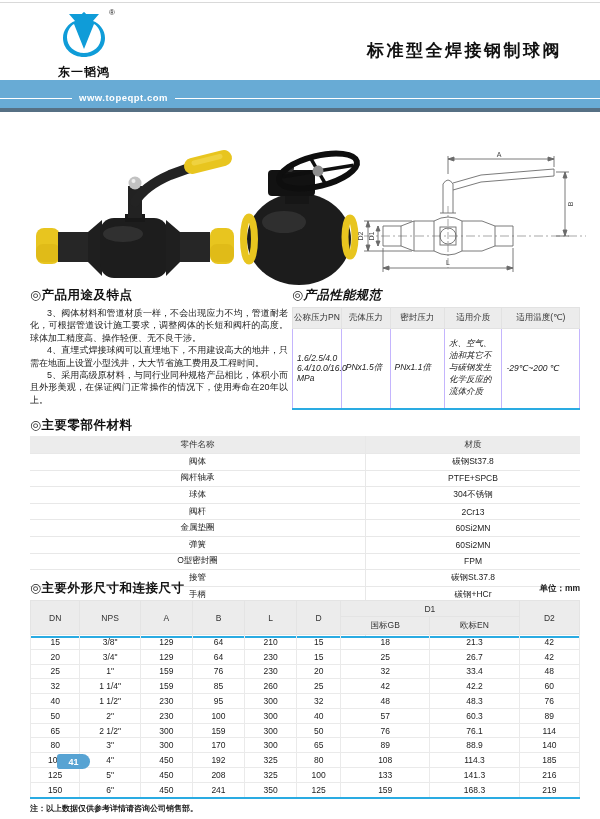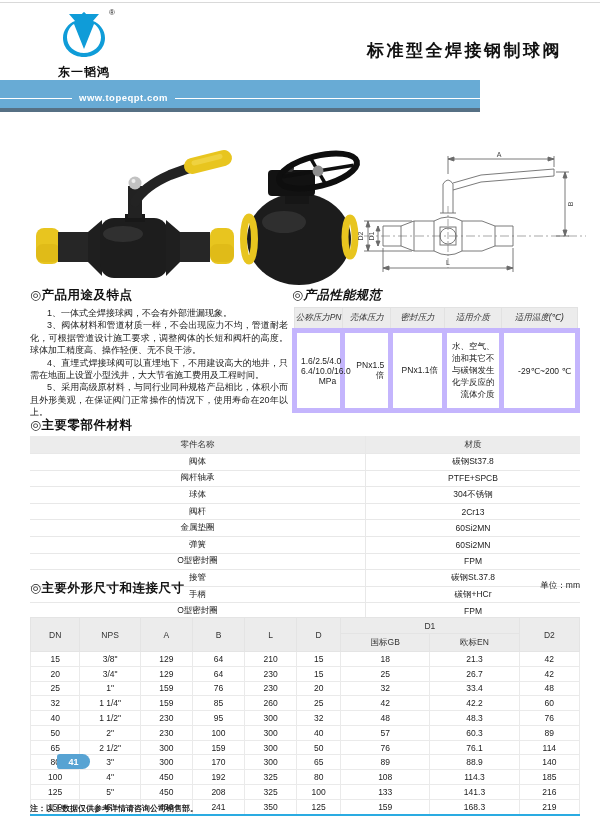--- a/index.html
+++ b/index.html
@@ -12,21 +12,21 @@
   .top-hairline { position:absolute; top:2px; left:0; width:100%; height:1px; background:#d9d9d9; }
 
   
   .logo-wrap { position:absolute; left:52px; top:11px; width:64px; text-align:center; }
   .logo-mark { position:relative; display:inline-block; }
   .reg-mark { position:absolute; right:-8px; top:-3px; font-size:8px; color:#222; }
   .logo-text { margin-top:1px; font-size:12px; font-weight:bold; letter-spacing:1px; color:#0d0d0d; white-space:nowrap; }
   .page-title { position:absolute; top:39px; right:38px; font-size:17px; font-weight:bold; letter-spacing:2.5px; color:#111; white-space:nowrap; }
 
   
-  .blue-bar { position:absolute; top:80px; left:0; width:480px; height:32px;
+  .blue-bar { position:absolute; top:80px; left:0; width:600px; height:32px;
     background:var(--bar-blue,#68abd5); border-bottom:4px solid var(--bar-edge,#567084); }
   .bar-rule { position:absolute; top:18px; left:0; right:0; height:1px; background:#fff; }
   .bar-site { position:absolute; top:12px; left:72px; background:var(--bar-blue,#68abd5);
     padding:0 7px; font-size:9.5px; font-weight:bold; color:#fff; letter-spacing:.5px; }
 
   
   .img-strip svg { position:absolute; }
   .svg-lever { left:28px; top:140px; }
   .svg-gear  { left:238px; top:138px; }
   .svg-draw  { left:356px; top:150px; }
@@ -38,38 +38,38 @@
   .features { position:absolute; left:30px; top:287px; width:258px; }
   .features .sec-title { margin-bottom:3px; }
   .features p { font-size:9px; line-height:12.4px; text-align:justify; text-indent:1.9em; color:#222; }
 
   
   .performance { position:absolute; left:292px; top:287px; width:288px; }
   .performance .sec-title { margin-bottom:3px;font-style:italic; }
   .perf-table { width:100%; border-collapse:collapse; font-size:8.5px; table-layout:fixed;
     border-bottom:2px solid var(--accent-blue,#2aabe2); }
   .perf-table th { background:var(--table-header-bg,#ececec); font-weight:normal; color:#333;
-    padding:4px 0; border:1px solid #e2e2e2;font-style:italic; }
-  .perf-table td { border:5px solid #c4b5fd; text-align:right; vertical-align:middle;
-    height:80px; padding:2px 4px; color:#222; }
+    padding:4px 0; border:1px solid #e2e2e2; }
+  .perf-table td { border:1px solid #c4b5fd; text-align:left; vertical-align:middle;
+    height:80px; padding:2px 4px; color:#222;font-style:italic; }
   .pre-line { white-space:pre-line; }
 
   
   .materials { position:absolute; left:30px; top:417px; width:550px; }
   .materials .sec-title { margin-bottom:2px; }
   .mat-table { width:100%; border-collapse:collapse; font-size:8.5px; table-layout:fixed;
     border-bottom:2px solid var(--accent-blue,#2aabe2); }
   .mat-table th { background:var(--table-header-bg,#ececec); font-weight:normal; color:#333; padding:2.5px 0; }
   .mat-table td { border-top:1px solid #e8e8e8; text-align:center; padding:1.8px 0; color:#222; }
   .mat-table th:first-child, .mat-table td:first-child { width:61%; border-right:1px solid #e8e8e8; }
 
   
   .dims { position:absolute; left:30px; top:580px; width:550px; }
-  .dims-head { display:flex; justify-content:space-between; align-items:flex-start; margin-bottom:20px; }
-  .unit-label { font-size:8.5px; color:#222; }
+  .dims-head { display:flex; justify-content:space-between; align-items:center; margin-bottom:3px; }
+  .unit-label { font-size:8.5px; color:#222;font-weight:bold; }
   .dim-table { width:100%; border-collapse:collapse; font-size:8.5px; table-layout:fixed;
     border-bottom:2px solid var(--accent-blue,#2aabe2); }
   .dim-table th { background:var(--table-header-bg,#ececec); font-weight:normal; color:#333;
     padding:2.5px 0; border:1px solid #e4e4e4; }
   .dim-table td { border:1px solid #eaeaea; text-align:center; padding:1.9px 0; color:#222; }
   .c-dn{width:9%} .c-nps{width:11%} .c-a{width:9.5%} .c-b{width:9.5%} .c-l{width:9.5%}
   .c-d{width:8%} .c-gb{width:15%} .c-en{width:17.5%} .c-d2{width:11%}
 
   .note { position:absolute; left:30px; top:763px; font-size:8px; font-weight:bold; color:#222;margin-top:40px; }
 
@@ -225,21 +225,20 @@
         <text transform="rotate(-90 7,86)" x="7" y="86" text-anchor="middle">D2</text>
         <text transform="rotate(-90 18,86)" x="18" y="86" text-anchor="middle">D1</text>
         <text x="92" y="115" text-anchor="middle">L</text>
       </g>
     </svg>
   </div>
 
   <div class="features">
     <div class="sec-title">◎产品用途及特点</div>
     <div>
-        <p>1、一体式全焊接球阀，不会有外部泄漏现象。</p>
         <p>3、阀体材料和管道材质一样，不会出现应力不均，管道耐老化，可根据管道设计施工要求，调整阀体的长短和阀杆的高度。球体加工精度高、操作轻便、无不良干涉。</p>
         <p>4、直埋式焊接球阀可以直埋地下，不用建设高大的地井，只需在地面上设置小型浅井，大大节省施工费用及工程时间。</p>
         <p>5、采用高级原材料，与同行业同种规格产品相比，体积小而且外形美观，在保证阀门正常操作的情况下，使用寿命在20年以上。</p>
       </div>
   </div>
 
   <div class="performance">
     <div class="sec-title">◎产品性能规范</div>
     <table class="perf-table">
       <colgroup>

